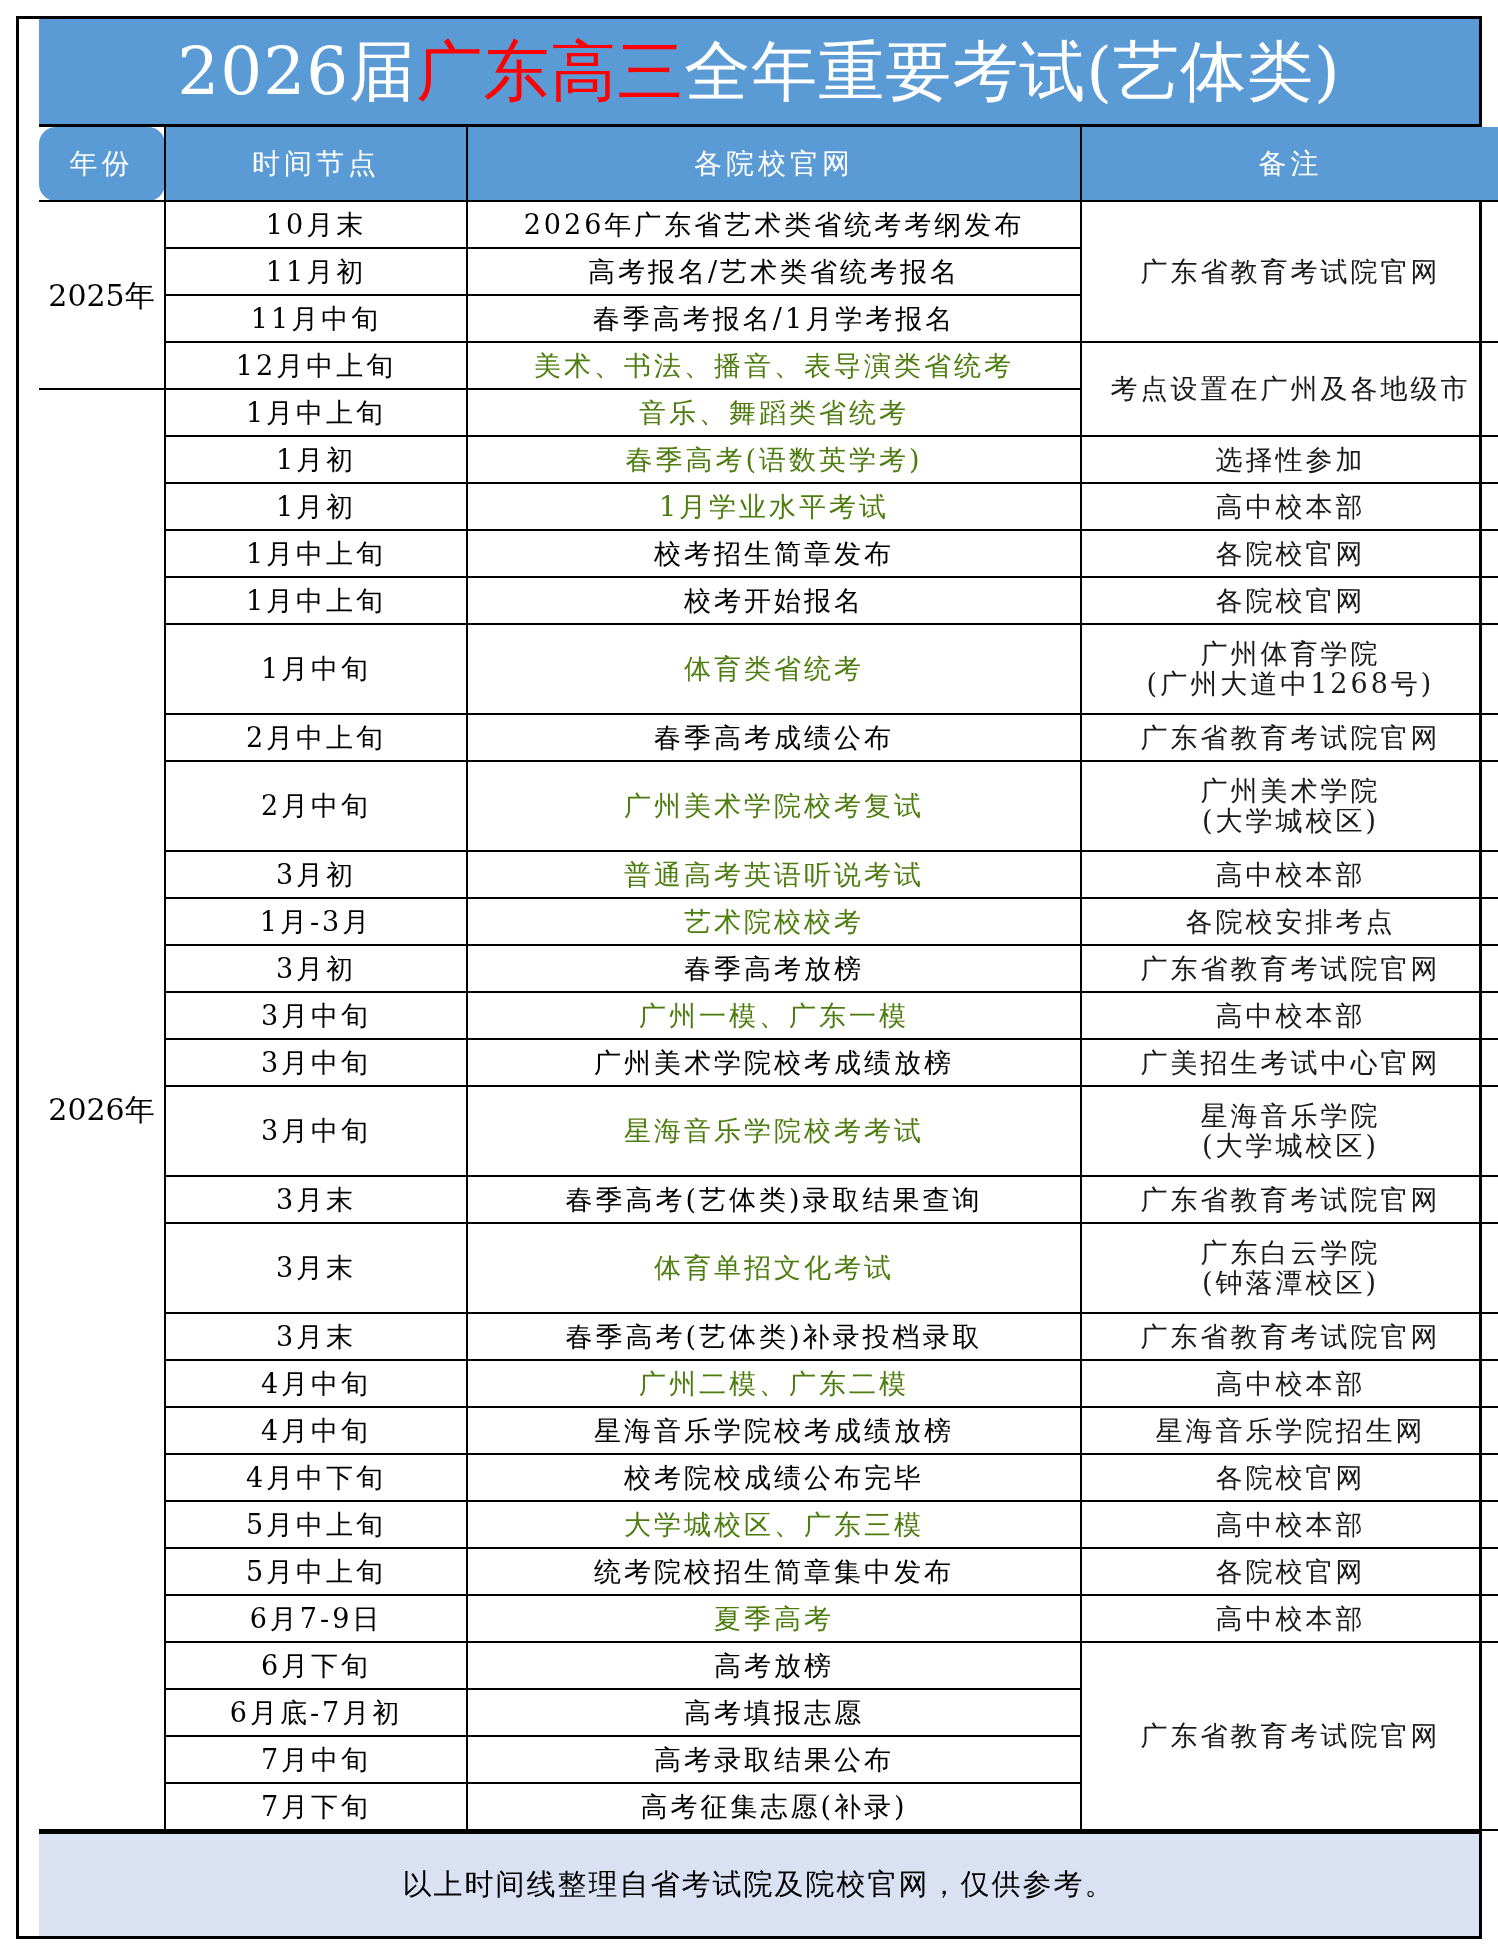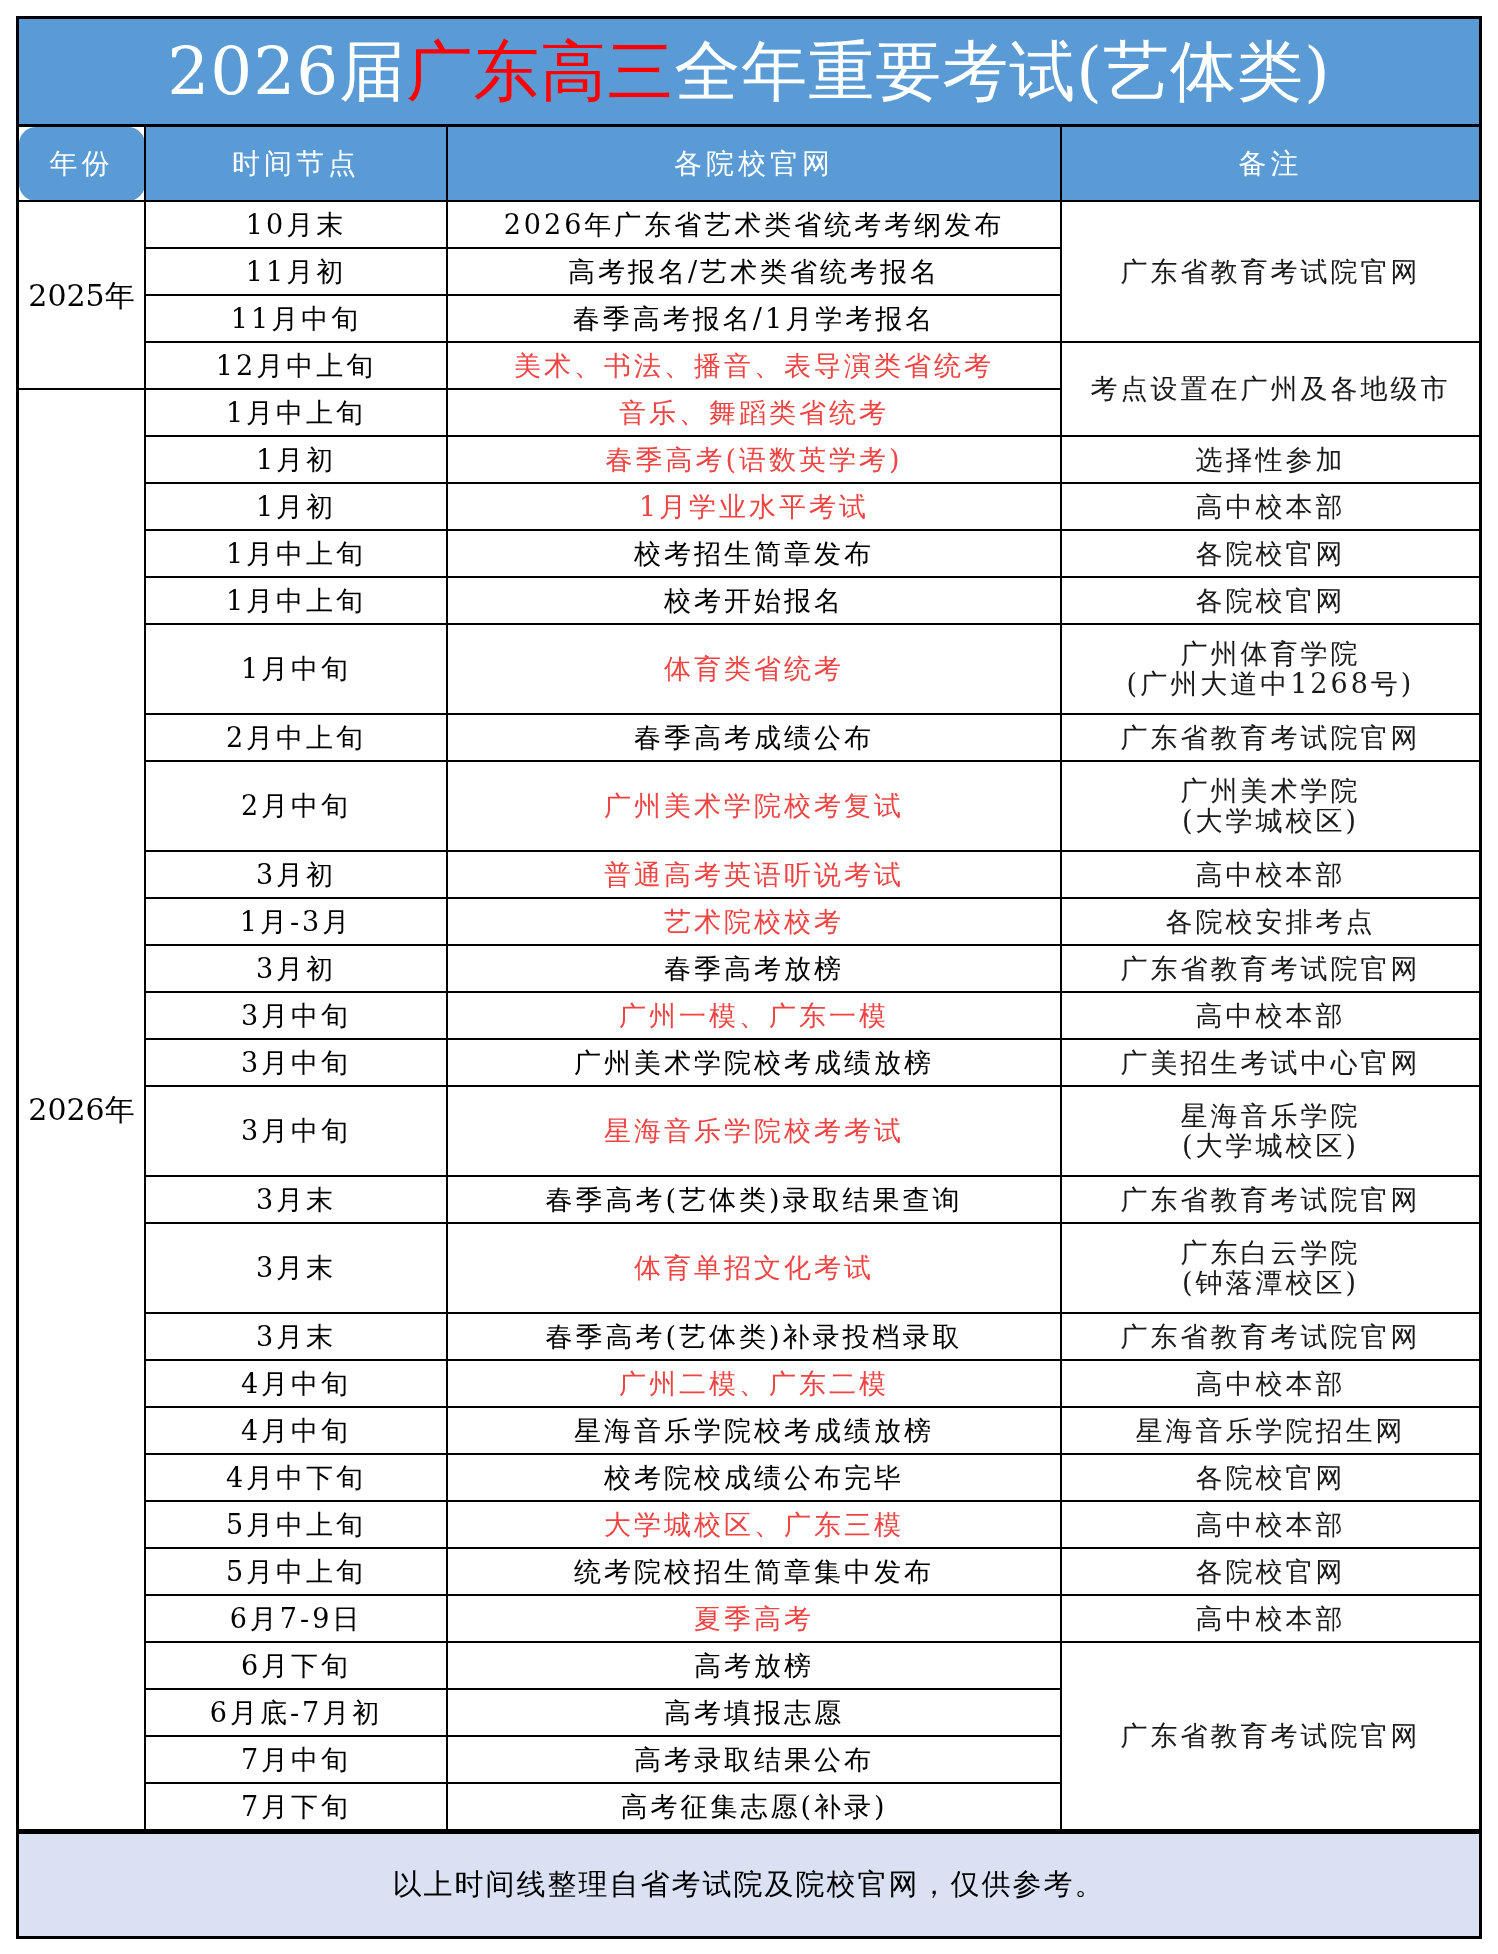--- a/index.html
+++ b/index.html
@@ -14,20 +14,21 @@
     font-family: "DejaVu Serif", "Liberation Serif", serif;
     color: #000;
   }
   .sheet {
     position: absolute;
     left: 16px;
     top: 16px;
     width: 1466px;
     border: 3px solid #000;
     box-sizing: border-box;
+    padding-left: 20px;
   }
   .title {
     height: 108px;
     background: #5B9BD5;
     display: flex;
     align-items: center;
     justify-content: center;
     font-size: 66px;
     color: #ffffff;
     border-bottom: 3px solid #000;
@@ -61,21 +62,21 @@
     font-size: 28px;
     letter-spacing: 4px;
   }
   td {
     height: 45px;
     font-size: 27px;
     letter-spacing: 3px;
     line-height: 1.1;
   }
   tr.tall td { height: 88px; text-align: center; }
-  td.red { color: #ef4444; }
+  td.red { color: #4d7c0f; }
   td.year { font-size: 30px; letter-spacing: 0; }
   td.note { color: #1a1a1a; }
   tr:first-child th { border-top: none; }
   th:first-child, td:first-child { border-left: none; border-radius: 17px; }
   th:last-child, td:last-child { border-right: none; }
   .footer {
     height: 105px;
     background: #D9E1F2;
     border-top: 3px solid #000;
     display: flex;

